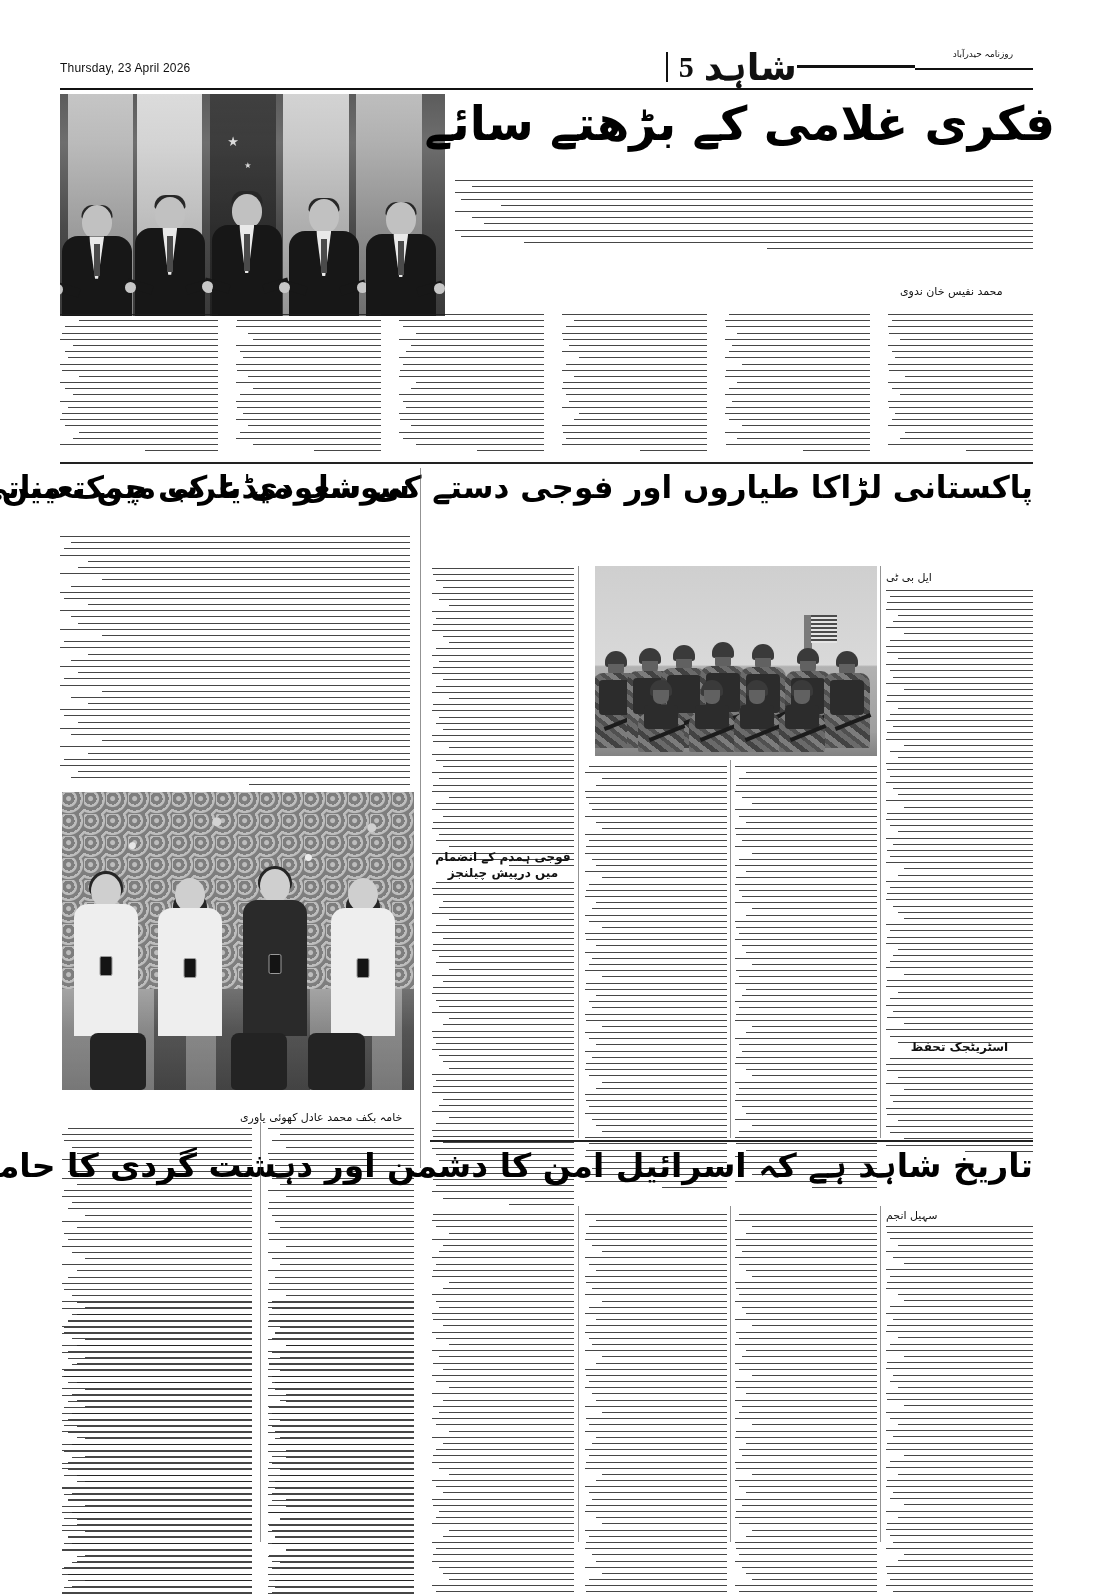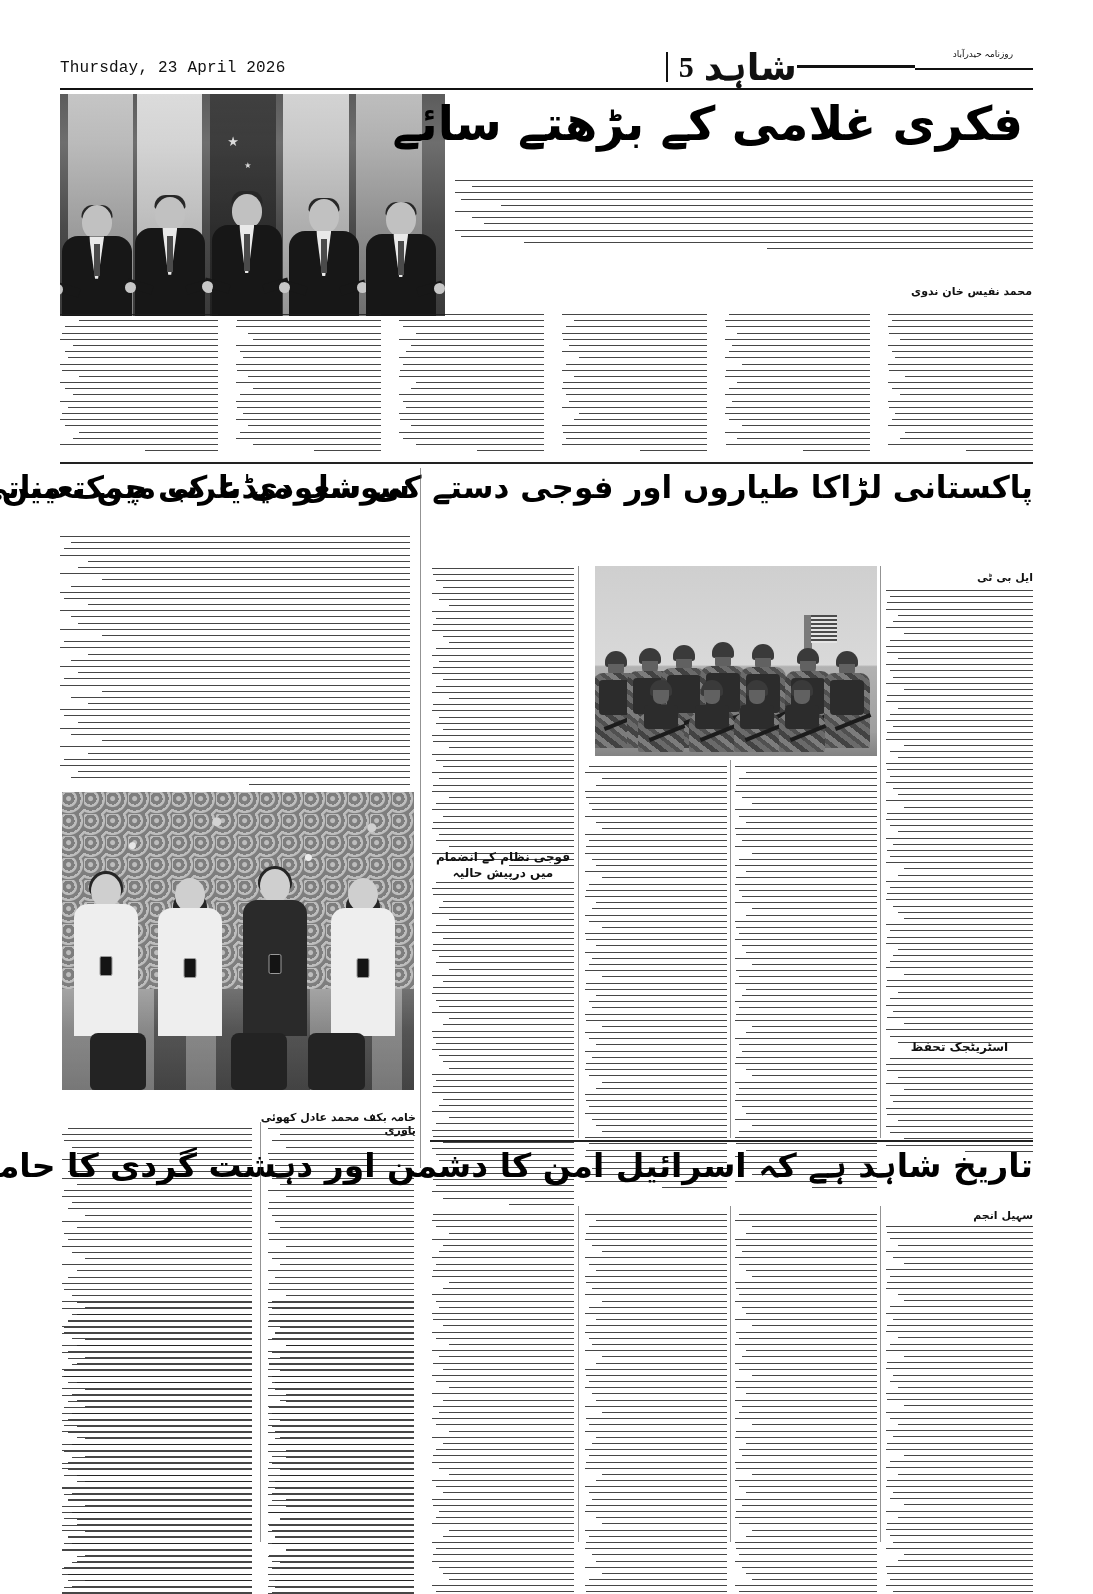--- a/index.html
+++ b/index.html
@@ -16,22 +16,22 @@
     overflow:hidden;
     padding:0;
   }
 
   
   .masthead {
     position:absolute; left:60px; top:46px; width:973px; height:44px;
     display:flex; align-items:center; justify-content:space-between;
   }
   .date-line {
-    font-family:Liberation Mono, monospace;
-    font-size:16px; color:#101010; letter-spacing:.2px;
+    font-family:Liberation Sans, sans-serif;
+    font-size:12px; color:#101010; letter-spacing:.2px;
     white-space:nowrap;
   }
   .center-badge {
     background:#111111; color:#ffffff;
     font-family:"Liberation Serif", serif;
     font-size:11.5px; line-height:1;
     padding:7px 16px; border-radius:13px;
     white-space:nowrap;
     margin-left:60px;
   }
@@ -65,21 +65,21 @@
   .hl {
     direction:rtl; text-align:center; font-weight:bold; color:#000;
     line-height:1.12; white-space:nowrap;
   }
   .hl-main  { font-size:47px; letter-spacing:-1px; }
   .hl-sec   { font-size:31px; letter-spacing:-0.5px; }
   .hl-sub   { font-size:18px; }
   .hl-bottom{ font-size:33px; }
 
   .byline {
-    direction:rtl; text-align:right; font-size:11px; font-weight:bold;
+    direction:rtl; text-align:left; font-size:11px; font-weight:normal;
     color:#111; padding:3px 0;
   }
   .subhead {
     direction:rtl; text-align:center; font-size:12px; font-weight:bold;
     color:#111; line-height:1.35; padding:5px 0 3px;
   }
 
   
   .body-col { direction:rtl; }
   .tline {
@@ -319,21 +319,21 @@
         <div class="hair"></div>
         <div class="head"></div>
         <div class="torso"></div>
         <div class="shirt"></div>
         <div class="tie"></div>
         <div class="arm-r"></div>
         <div class="hand hr2"></div>
       </div>
   </div>
 
-  <div class="zone hl hl-main" style="left:445px; top:98px; width:578px;">فکری غلامی کے بڑھتے سائے</div>
+  <div class="zone hl hl-main" style="left:477px; top:98px; width:578px;">فکری غلامی کے بڑھتے سائے</div>
 
   <div class="zone body-col tblock" style="left:455px; top:178px; width:578px;">
     <div class="tline s1"></div>
       <div class="tline s2"></div>
       <div class="tline s1"></div>
     <div class="tline s4"></div>
       <div class="tline s3"></div>
       <div class="tline s1"></div>
     <div class="tline s2"></div>
       <div class="tline s6"></div>
@@ -873,21 +873,21 @@
       <div class="tline s3"></div>
       <div class="tline s4"></div>
       <div class="tline s1"></div>
       <div class="tline s6"></div>
       <div class="tline s2"></div>
       <div class="tline s5"></div>
       <div class="tline s1"></div>
       <div class="tline s3"></div>
       <div class="tline last"></div>
   </div>
-  <div class="zone subhead" style="left:432px; top:844px; width:142px;">فوجی نظام کے انضمام میں درپیش حالیہ</div>
+  <div class="zone subhead" style="left:432px; top:844px; width:142px;">فوجی ہمدم کے انضمام میں درپیش چیلنجز</div>
   <div class="zone body-col tblock" style="left:432px; top:880px; width:142px;">
     <div class="tline s2"></div>
       <div class="tline s1"></div>
       <div class="tline s4"></div>
       <div class="tline s3"></div>
       <div class="tline s6"></div>
       <div class="tline s1"></div>
       <div class="tline s5"></div>
       <div class="tline s2"></div>
       <div class="tline s1"></div>

